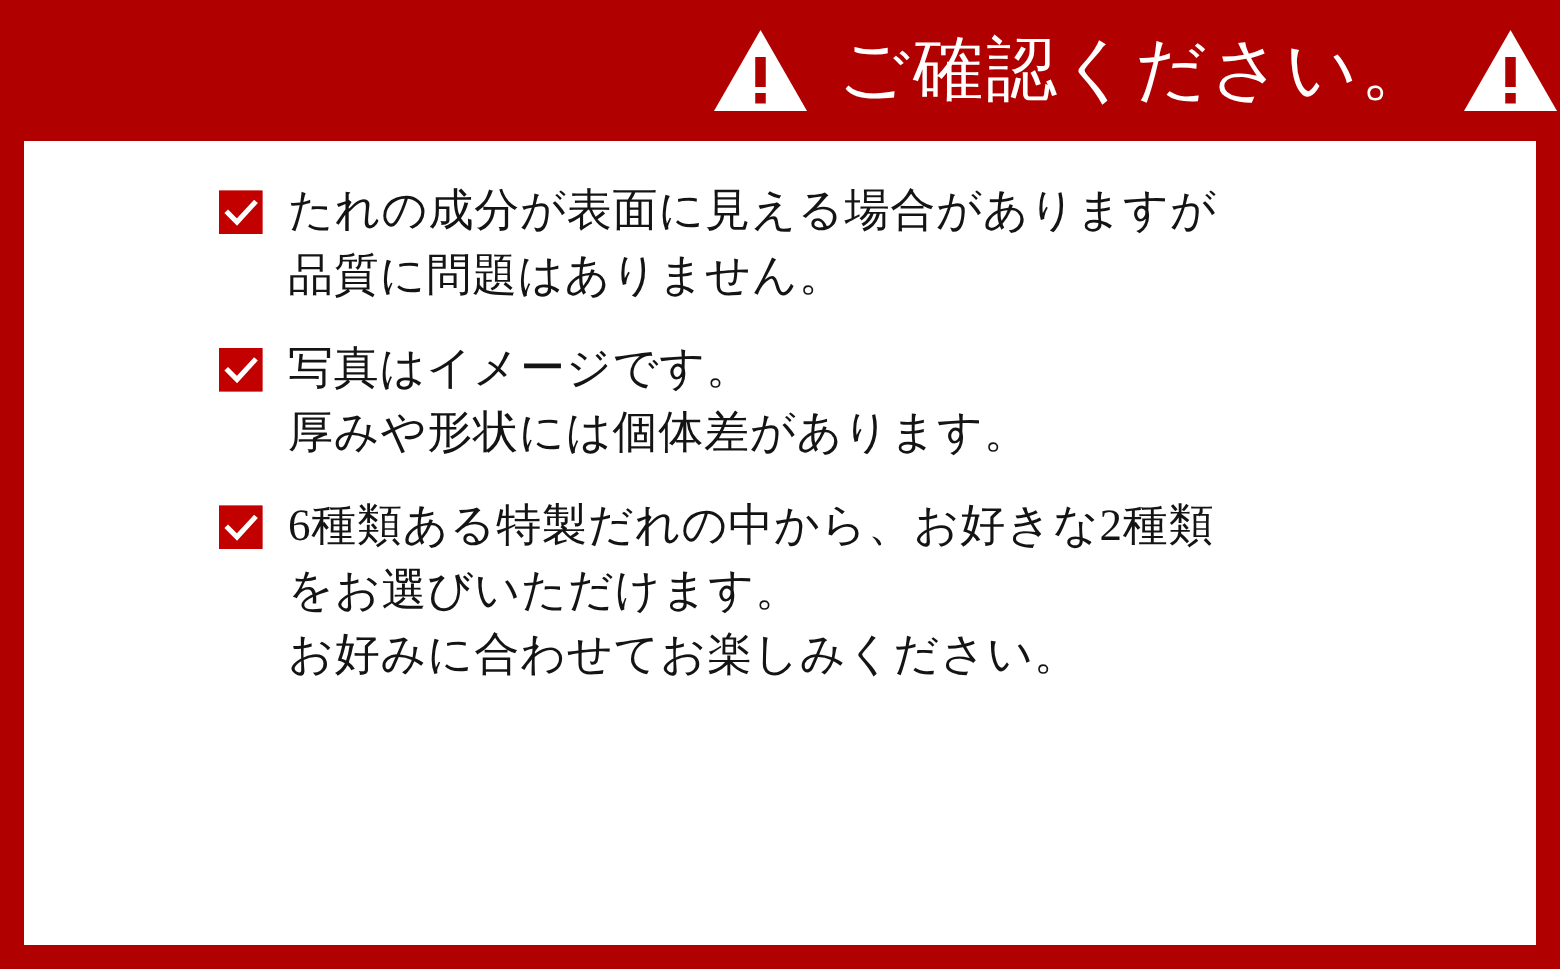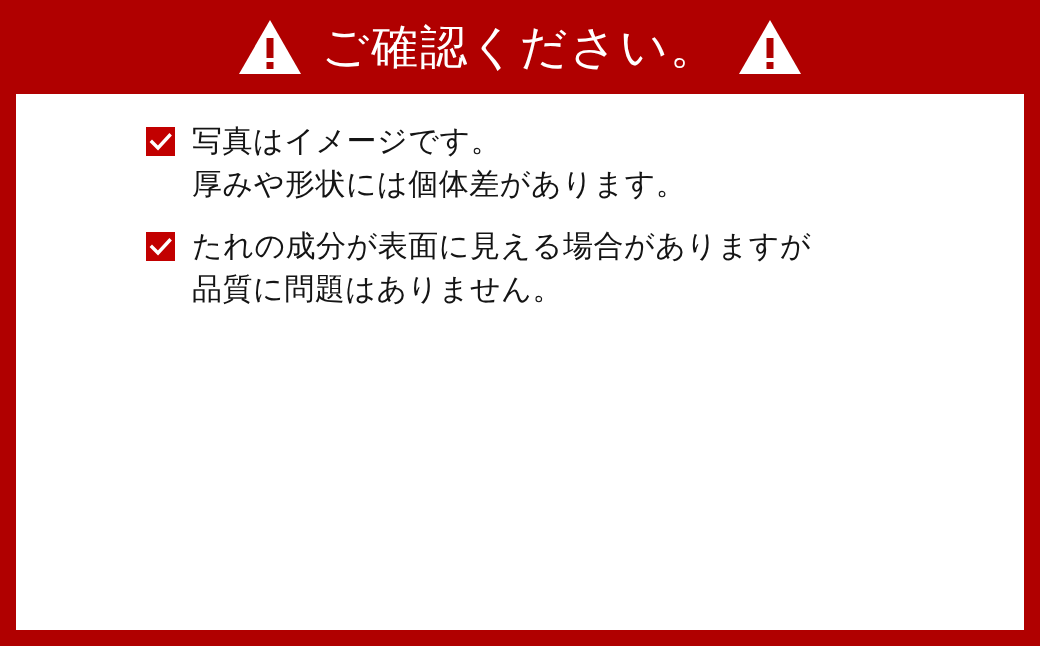--- a/index.html
+++ b/index.html
@@ -20,21 +20,21 @@
     background: #b00000;
     box-sizing: border-box;
     display: flex;
     flex-direction: column;
   }
   .notice-header {
     height: 94px;
     flex: 0 0 94px;
     display: flex;
     align-items: center;
-    justify-content: center;
+    justify-content: flex-end;
     gap: 18px;
     color: #ffffff;
   }
   .warn-icon {
     display: block;
     width: 66px;
     height: 58px;
     flex: 0 0 auto;
   }
   .header-title {
@@ -117,33 +117,44 @@
   <div class="notice-body">
     <ul class="notice-list">
 
       <li class="notice-item">
         <span class="check-box">
           <svg viewBox="0 0 29 29" xmlns="http://www.w3.org/2000/svg" aria-hidden="true">
             <rect x="0" y="0" width="29" height="29" fill="#c20000"></rect>
             <path d="M6 15 L12 21 L23.5 8.5" fill="none" stroke="#ffffff" stroke-width="3.4" stroke-linecap="square"></path>
           </svg>
         </span>
-        <span class="item-text">写真はイメージです。
-厚みや形状には個体差があります。</span>
+        <span class="item-text">たれの成分が表面に見える場合がありますが
+品質に問題はありません。</span>
       </li>
 
       <li class="notice-item">
         <span class="check-box">
           <svg viewBox="0 0 29 29" xmlns="http://www.w3.org/2000/svg" aria-hidden="true">
             <rect x="0" y="0" width="29" height="29" fill="#c20000"></rect>
             <path d="M6 15 L12 21 L23.5 8.5" fill="none" stroke="#ffffff" stroke-width="3.4" stroke-linecap="square"></path>
           </svg>
         </span>
-        <span class="item-text">たれの成分が表面に見える場合がありますが
-品質に問題はありません。</span>
+        <span class="item-text">写真はイメージです。
+厚みや形状には個体差があります。</span>
       </li>
 
 
+      <li class="notice-item">
+        <span class="check-box">
+          <svg viewBox="0 0 29 29" xmlns="http://www.w3.org/2000/svg" aria-hidden="true">
+            <rect x="0" y="0" width="29" height="29" fill="#c20000"></rect>
+            <path d="M6 15 L12 21 L23.5 8.5" fill="none" stroke="#ffffff" stroke-width="3.4" stroke-linecap="square"></path>
+          </svg>
+        </span>
+        <span class="item-text">6種類ある特製だれの中から、お好きな2種類
+をお選びいただけます。
+お好みに合わせてお楽しみください。</span>
+      </li>
 
     </ul>
   </div>
 
 </div>
 
 </body></html>

